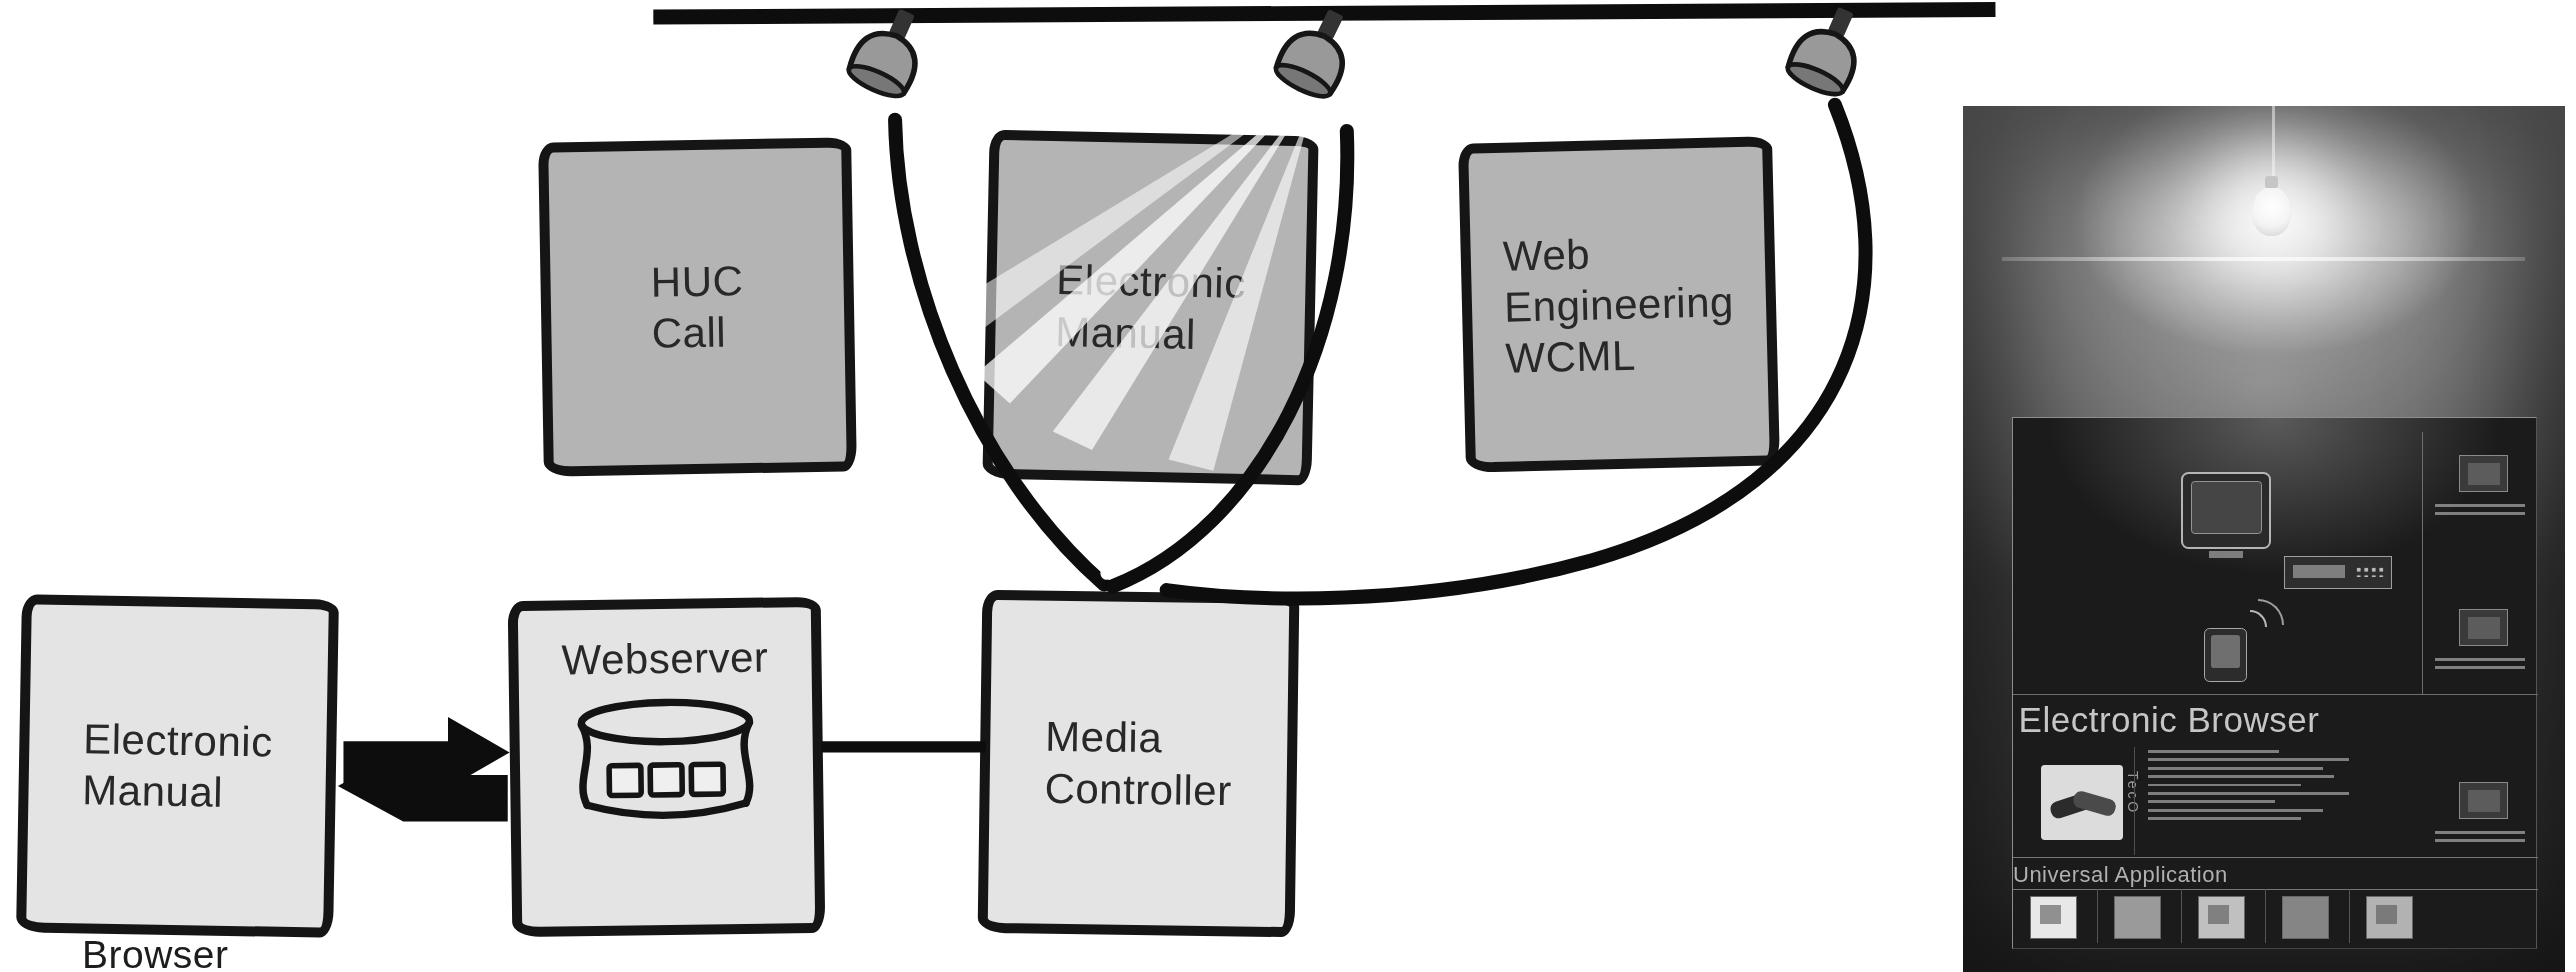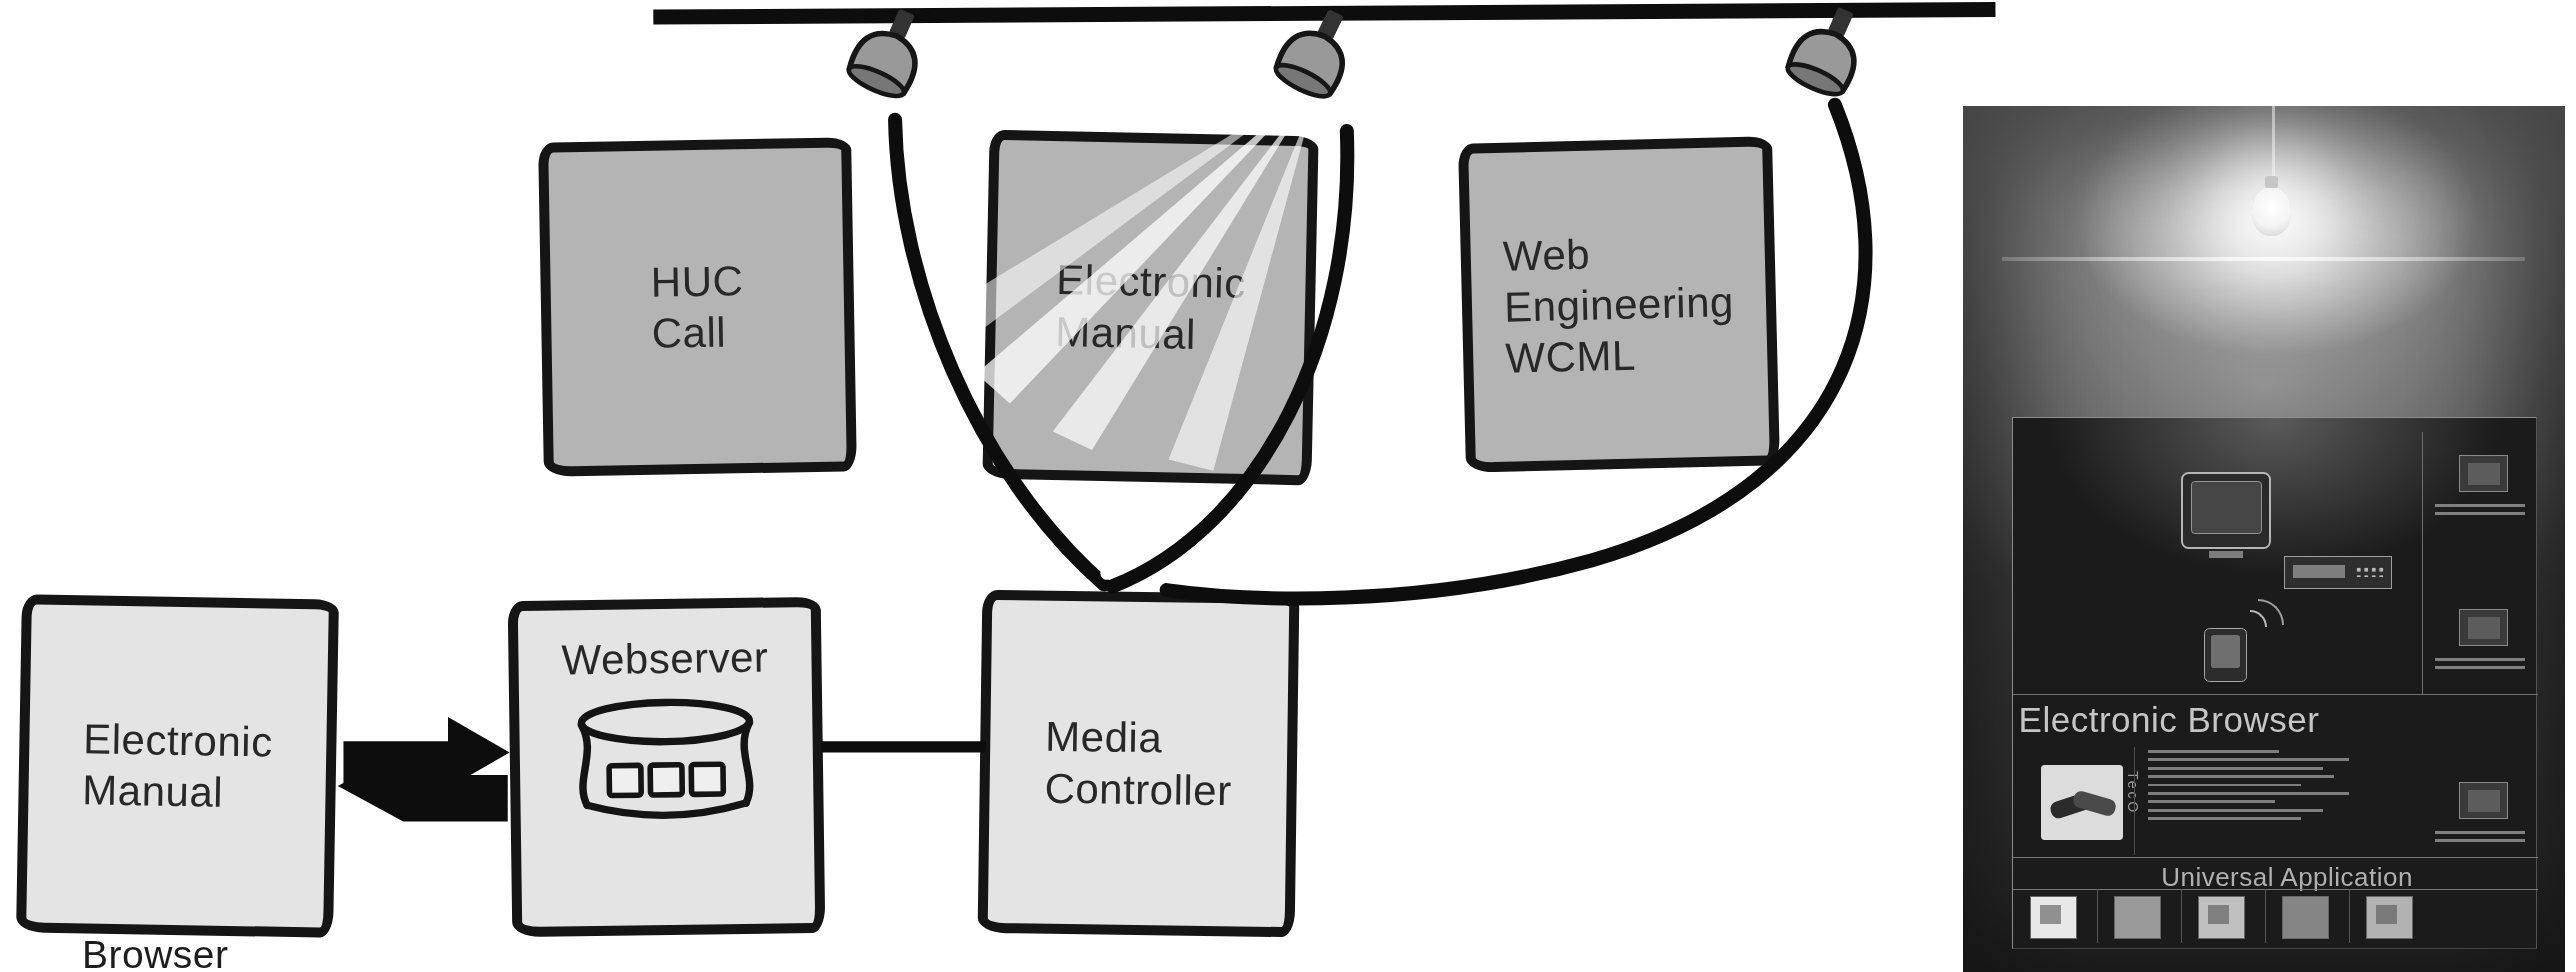--- a/index.html
+++ b/index.html
@@ -59,21 +59,21 @@
   .p-title{left:5.6px;top:282px;font-size:35px;color:#c6c6c6;letter-spacing:0.5px;white-space:nowrap;}
   .p-vline2{left:121px;top:329px;width:0.9px;height:108px;background:#4f4f4f;}
   .p-advtext{left:135px;top:332px;width:219px;}
   .p-advtext i{position:static;display:block;height:2.8px;background:#8f8f8f;margin:0 0 5.6px 0;opacity:.85;}
   .w95{width:60%;} .w90{width:92%;} .w80{width:80%;} .w70{width:70%;} .w60{width:58%;} .w85{width:85%;}
   .p-handshake{left:28px;top:347px;width:82px;height:75px;background:#dcdcdc;border-radius:3.7px;overflow:hidden;}
   .hand1{left:9.3px;top:32px;width:43px;height:17px;background:#2b2b2b;border-radius:7.5px;transform:rotate(-18deg);}
   .hand2{left:32px;top:30px;width:43px;height:17px;background:#4a4a4a;border-radius:7.5px;transform:rotate(16deg);}
   .p-teco{left:112px;top:353px;writing-mode:vertical-rl;font-size:14px;color:#9a9a9a;letter-spacing:2.8px;}
   .p-ua-top{left:0;top:439px;width:525px;height:0.9px;background:#777;}
-  .p-ua{left:8px;top:444px;width:392px;text-align:right;font-size:26px;color:#b0b0b0;letter-spacing:0.5px;}
+  .p-ua{left:0;top:444px;width:392px;text-align:left;font-size:22px;color:#b0b0b0;letter-spacing:0.5px;}
   .p-ua-bot{left:0;top:471px;width:525px;height:0.9px;background:#777;}
   .p-sep{top:471px;width:0.9px;height:54px;background:#555;}
   .s1{left:84px;} .s2{left:168px;} .s3{left:252px;} .s4{left:336px;}
   .p-thumb{top:478px;width:47px;height:43px;border:0.9px solid #666;}
   .t1{left:17px;background:#e8e8e8;} .t2{left:101px;background:#9a9a9a;}
   .t3{left:185px;background:#c0c0c0;} .t4{left:269px;background:#858585;} .t5{left:353px;background:#b2b2b2;}
   .t1::after,.t3::after,.t5::after{content:"";position:absolute;left:9.3px;top:8.4px;width:20.5px;height:18.7px;background:#555;opacity:.6;}
 </style>
 </head>
 <body>

